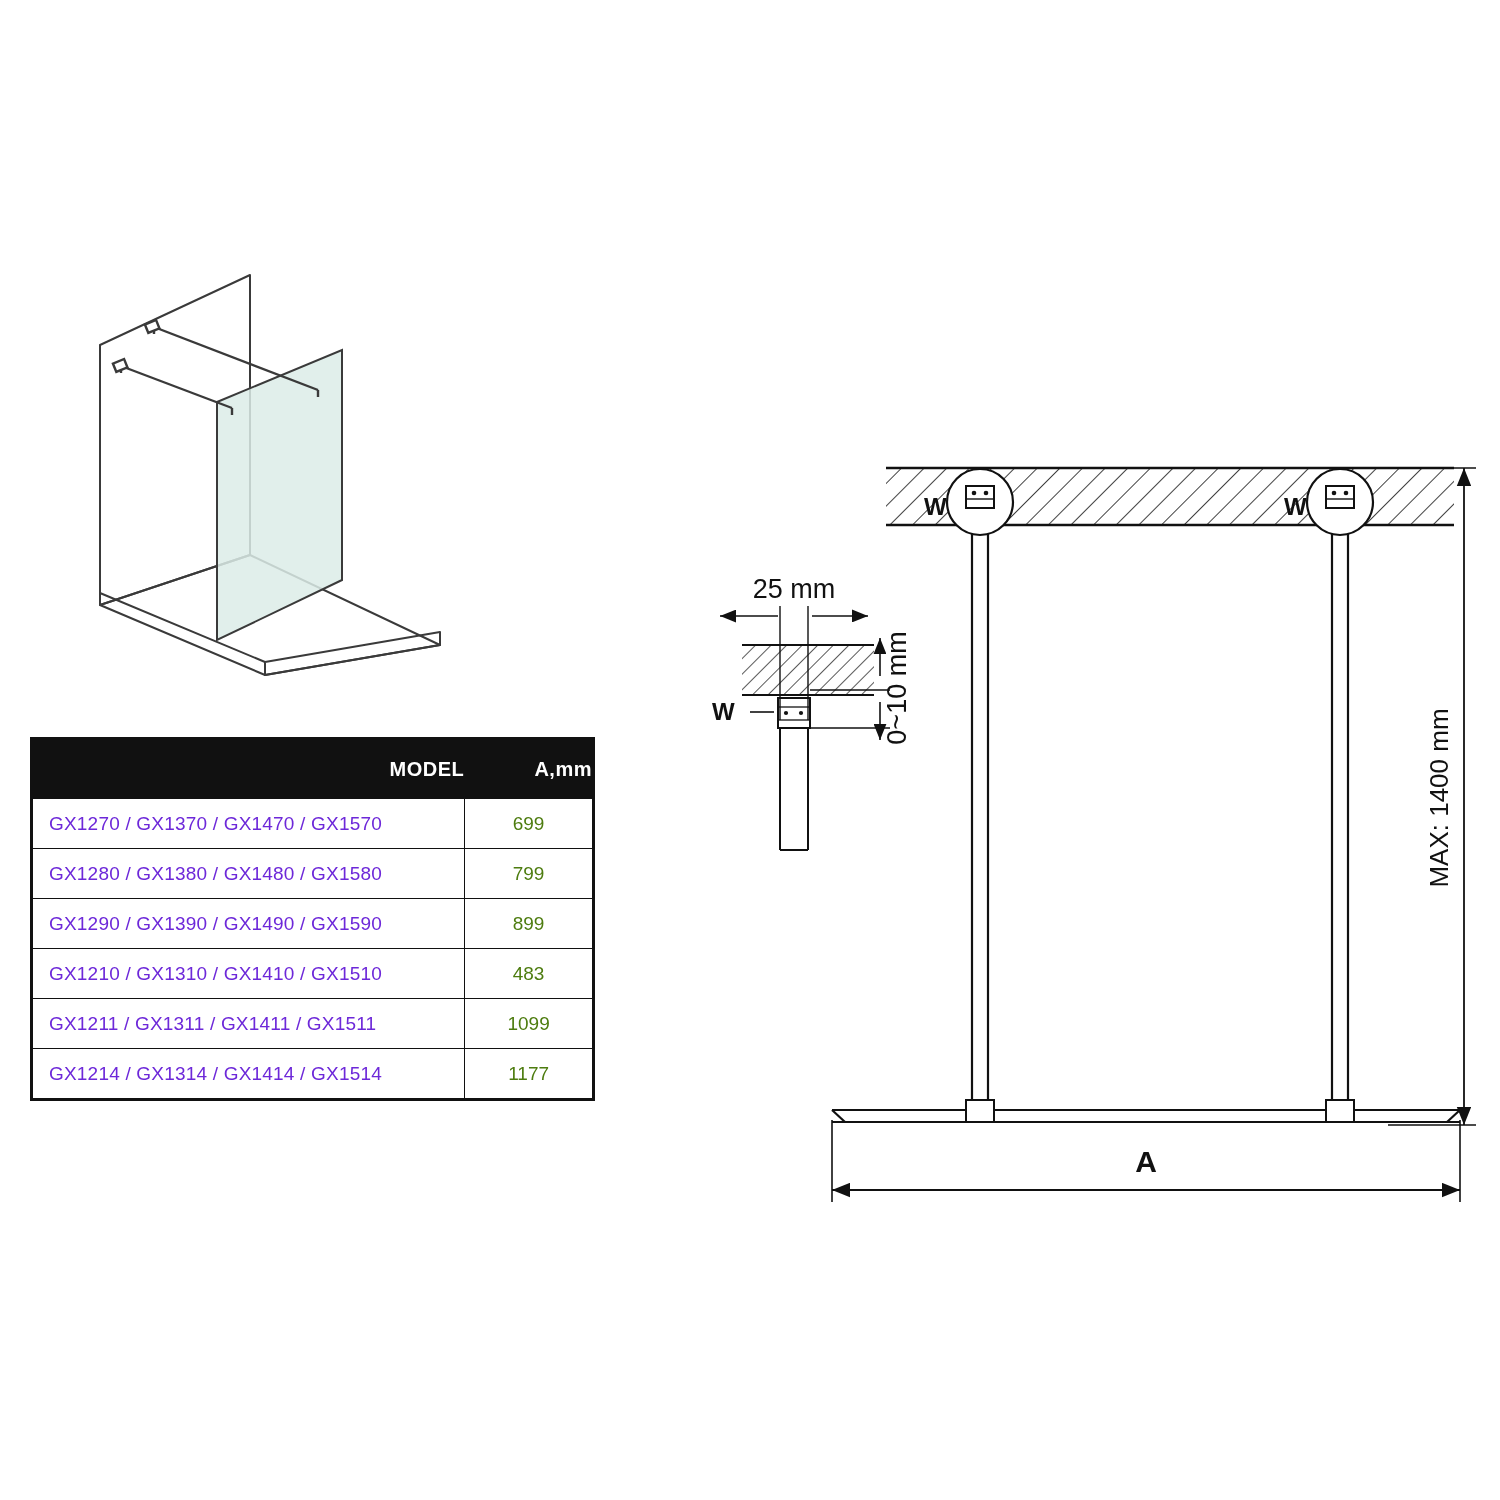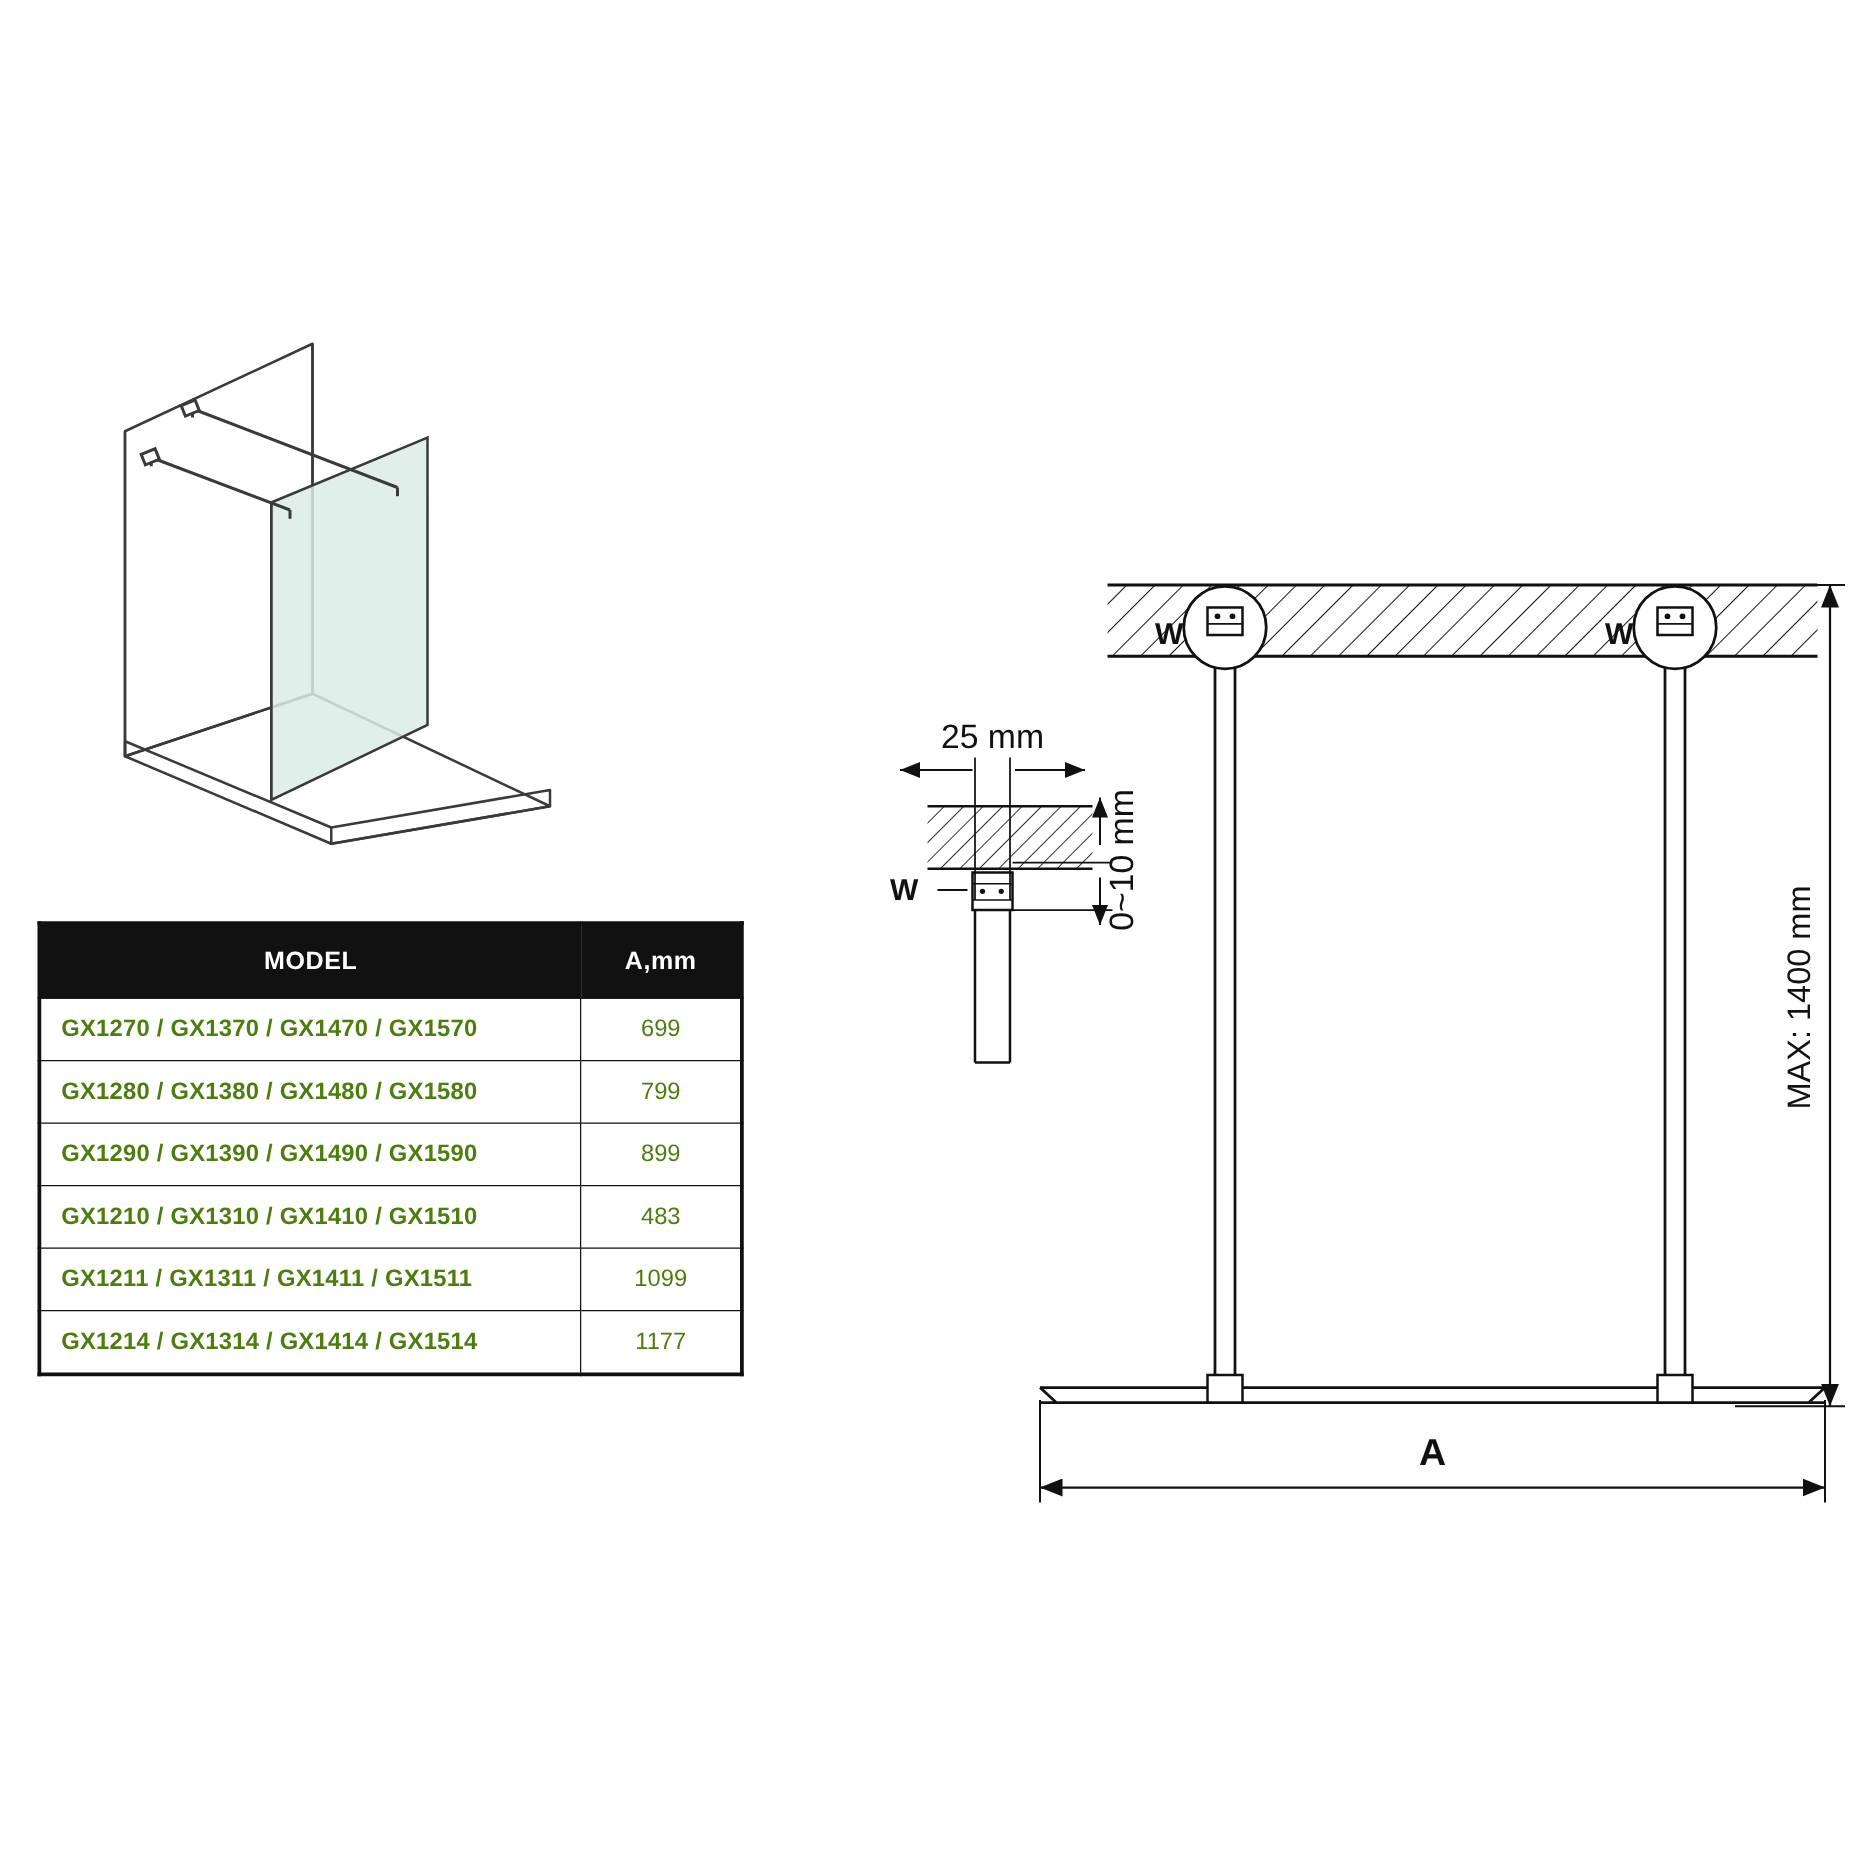--- a/index.html
+++ b/index.html
@@ -48,28 +48,28 @@
     vertical-align: middle;
   }
   #model-table thead th {
     background: #111111;
     color: #ffffff;
     font-weight: 700;
     font-size: 20px;
     letter-spacing: 0.5px;
     border-color: #111111;
     height: 58px;
+    text-align: right;
   }
   #model-table td.model-cell {
     text-align: left;
     padding-left: 16px;
-    color: #4d7c0f;
+    color: #6d28d9;
     white-space: nowrap;
     letter-spacing: 0.2px;
-    font-weight: bold;
   }
   #model-table td.dim-cell {
     text-align: center;
     width: 130px;
     color: #4d7c0f;
   }
   #model-table thead th.col-model { width: 435px; }
   #model-table thead th.col-dim { width: 130px; }
 
   

